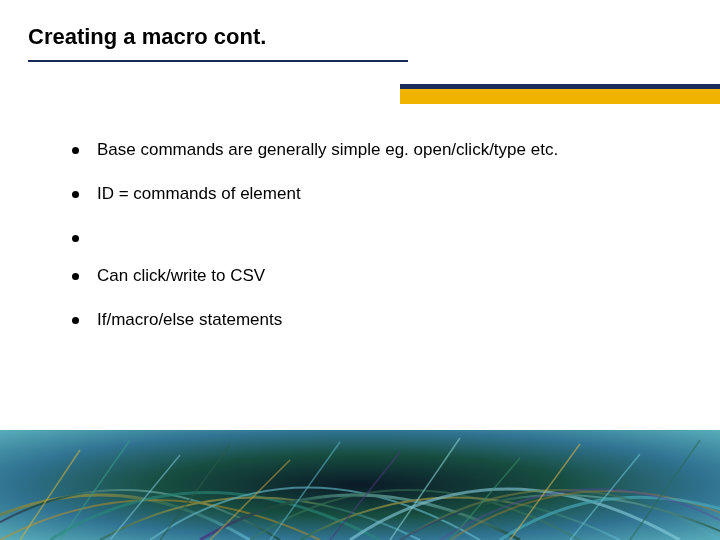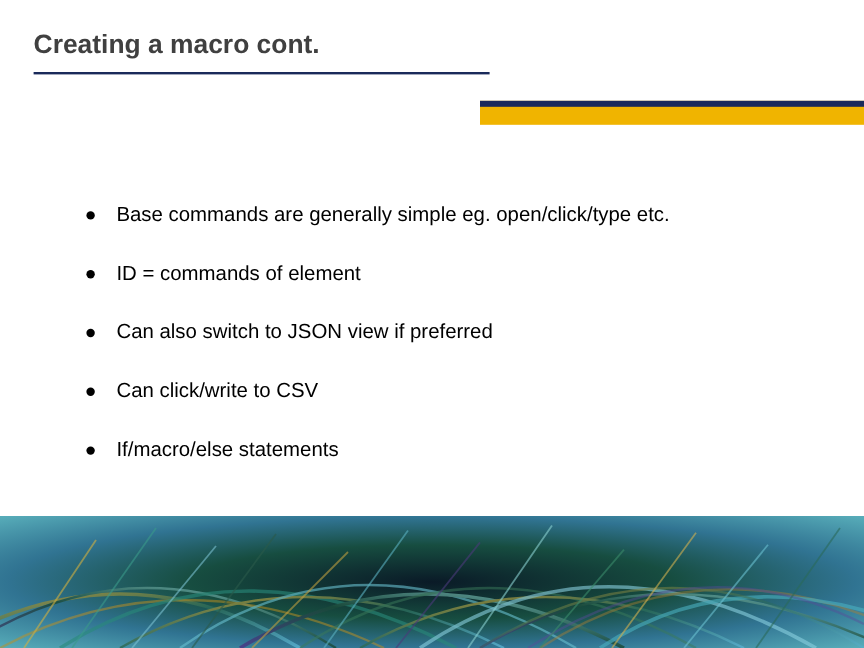--- a/index.html
+++ b/index.html
@@ -4,21 +4,21 @@
 <style>
   * { margin: 0; padding: 0; box-sizing: border-box; }
   html, body { width: 720px; height: 540px; overflow: hidden; font-family: Arial, Helvetica, sans-serif; background: #fff; }
   .slide { position: relative; width: 720px; height: 540px; }
   .title {
     position: absolute;
     top: 24px;
     left: 28px;
     font-size: 22px;
     font-weight: bold;
-    color: #404040;
+    color: #000000;
   }
   .title-underline {
     position: absolute;
     top: 60px;
     left: 28px;
     width: 380px;
     height: 2px;
     background: #1a2a5a;
   }
   .accent-bar {
@@ -36,21 +36,20 @@
     left: 72px;
     right: 40px;
   }
   .bullet-list { list-style: none; }
   .bullet-item {
     display: flex;
     align-items: flex-start;
     margin-bottom: 24px;
     font-size: 17px;
     color: #000;
-    margin-top: 29px;
   }
   .bullet-dot {
     display: inline-block;
     width: 7px;
     height: 7px;
     border-radius: 50%;
     background: #000;
     margin-top: 7px;
     margin-right: 18px;
     flex-shrink: 0;
@@ -79,21 +78,20 @@
       <li class="bullet-item">
         <span class="bullet-dot"></span>
         <span>Base commands are generally simple eg. open/click/type etc.</span>
       </li>
       <li class="bullet-item">
         <span class="bullet-dot"></span>
         <span>ID = commands of element</span>
       </li>
       <li class="bullet-item">
         <span class="bullet-dot"></span>
-        <span>Can also switch to JSON view if preferred</span>
       </li>
       <li class="bullet-item">
         <span class="bullet-dot"></span>
         <span>Can click/write to CSV</span>
       </li>
       <li class="bullet-item">
         <span class="bullet-dot"></span>
         <span>If/macro/else statements</span>
       </li>
     </ul>

